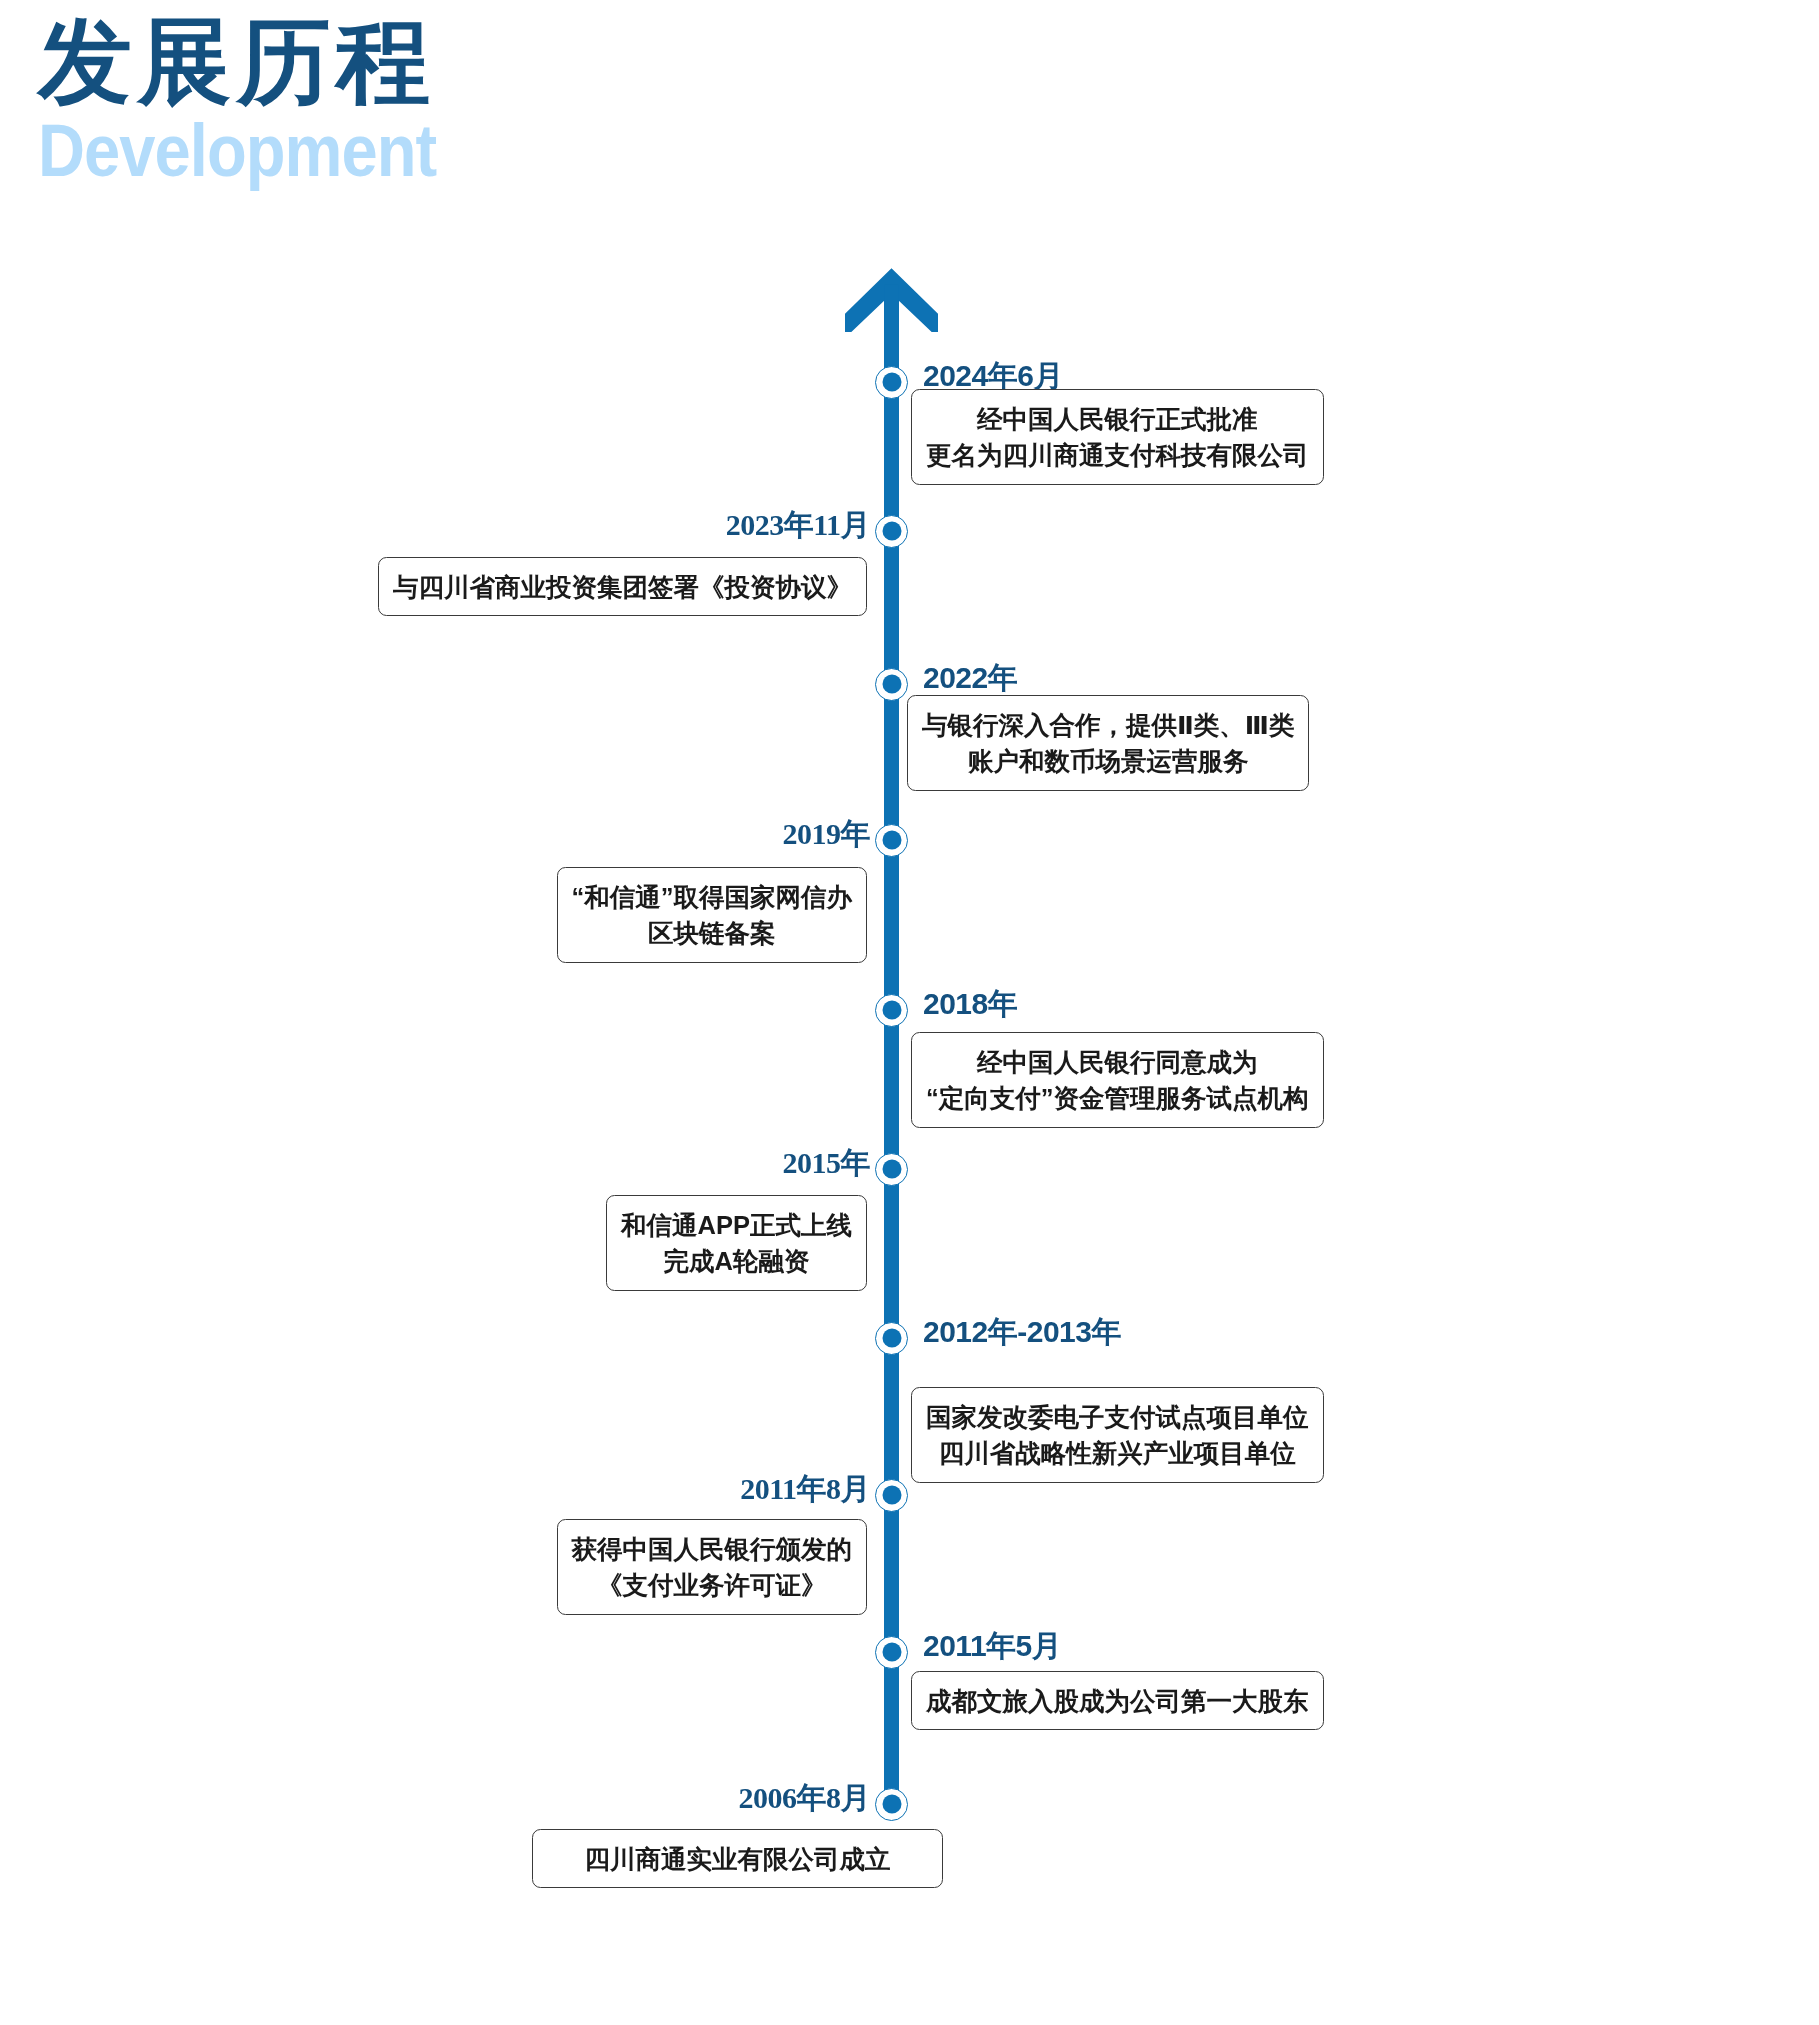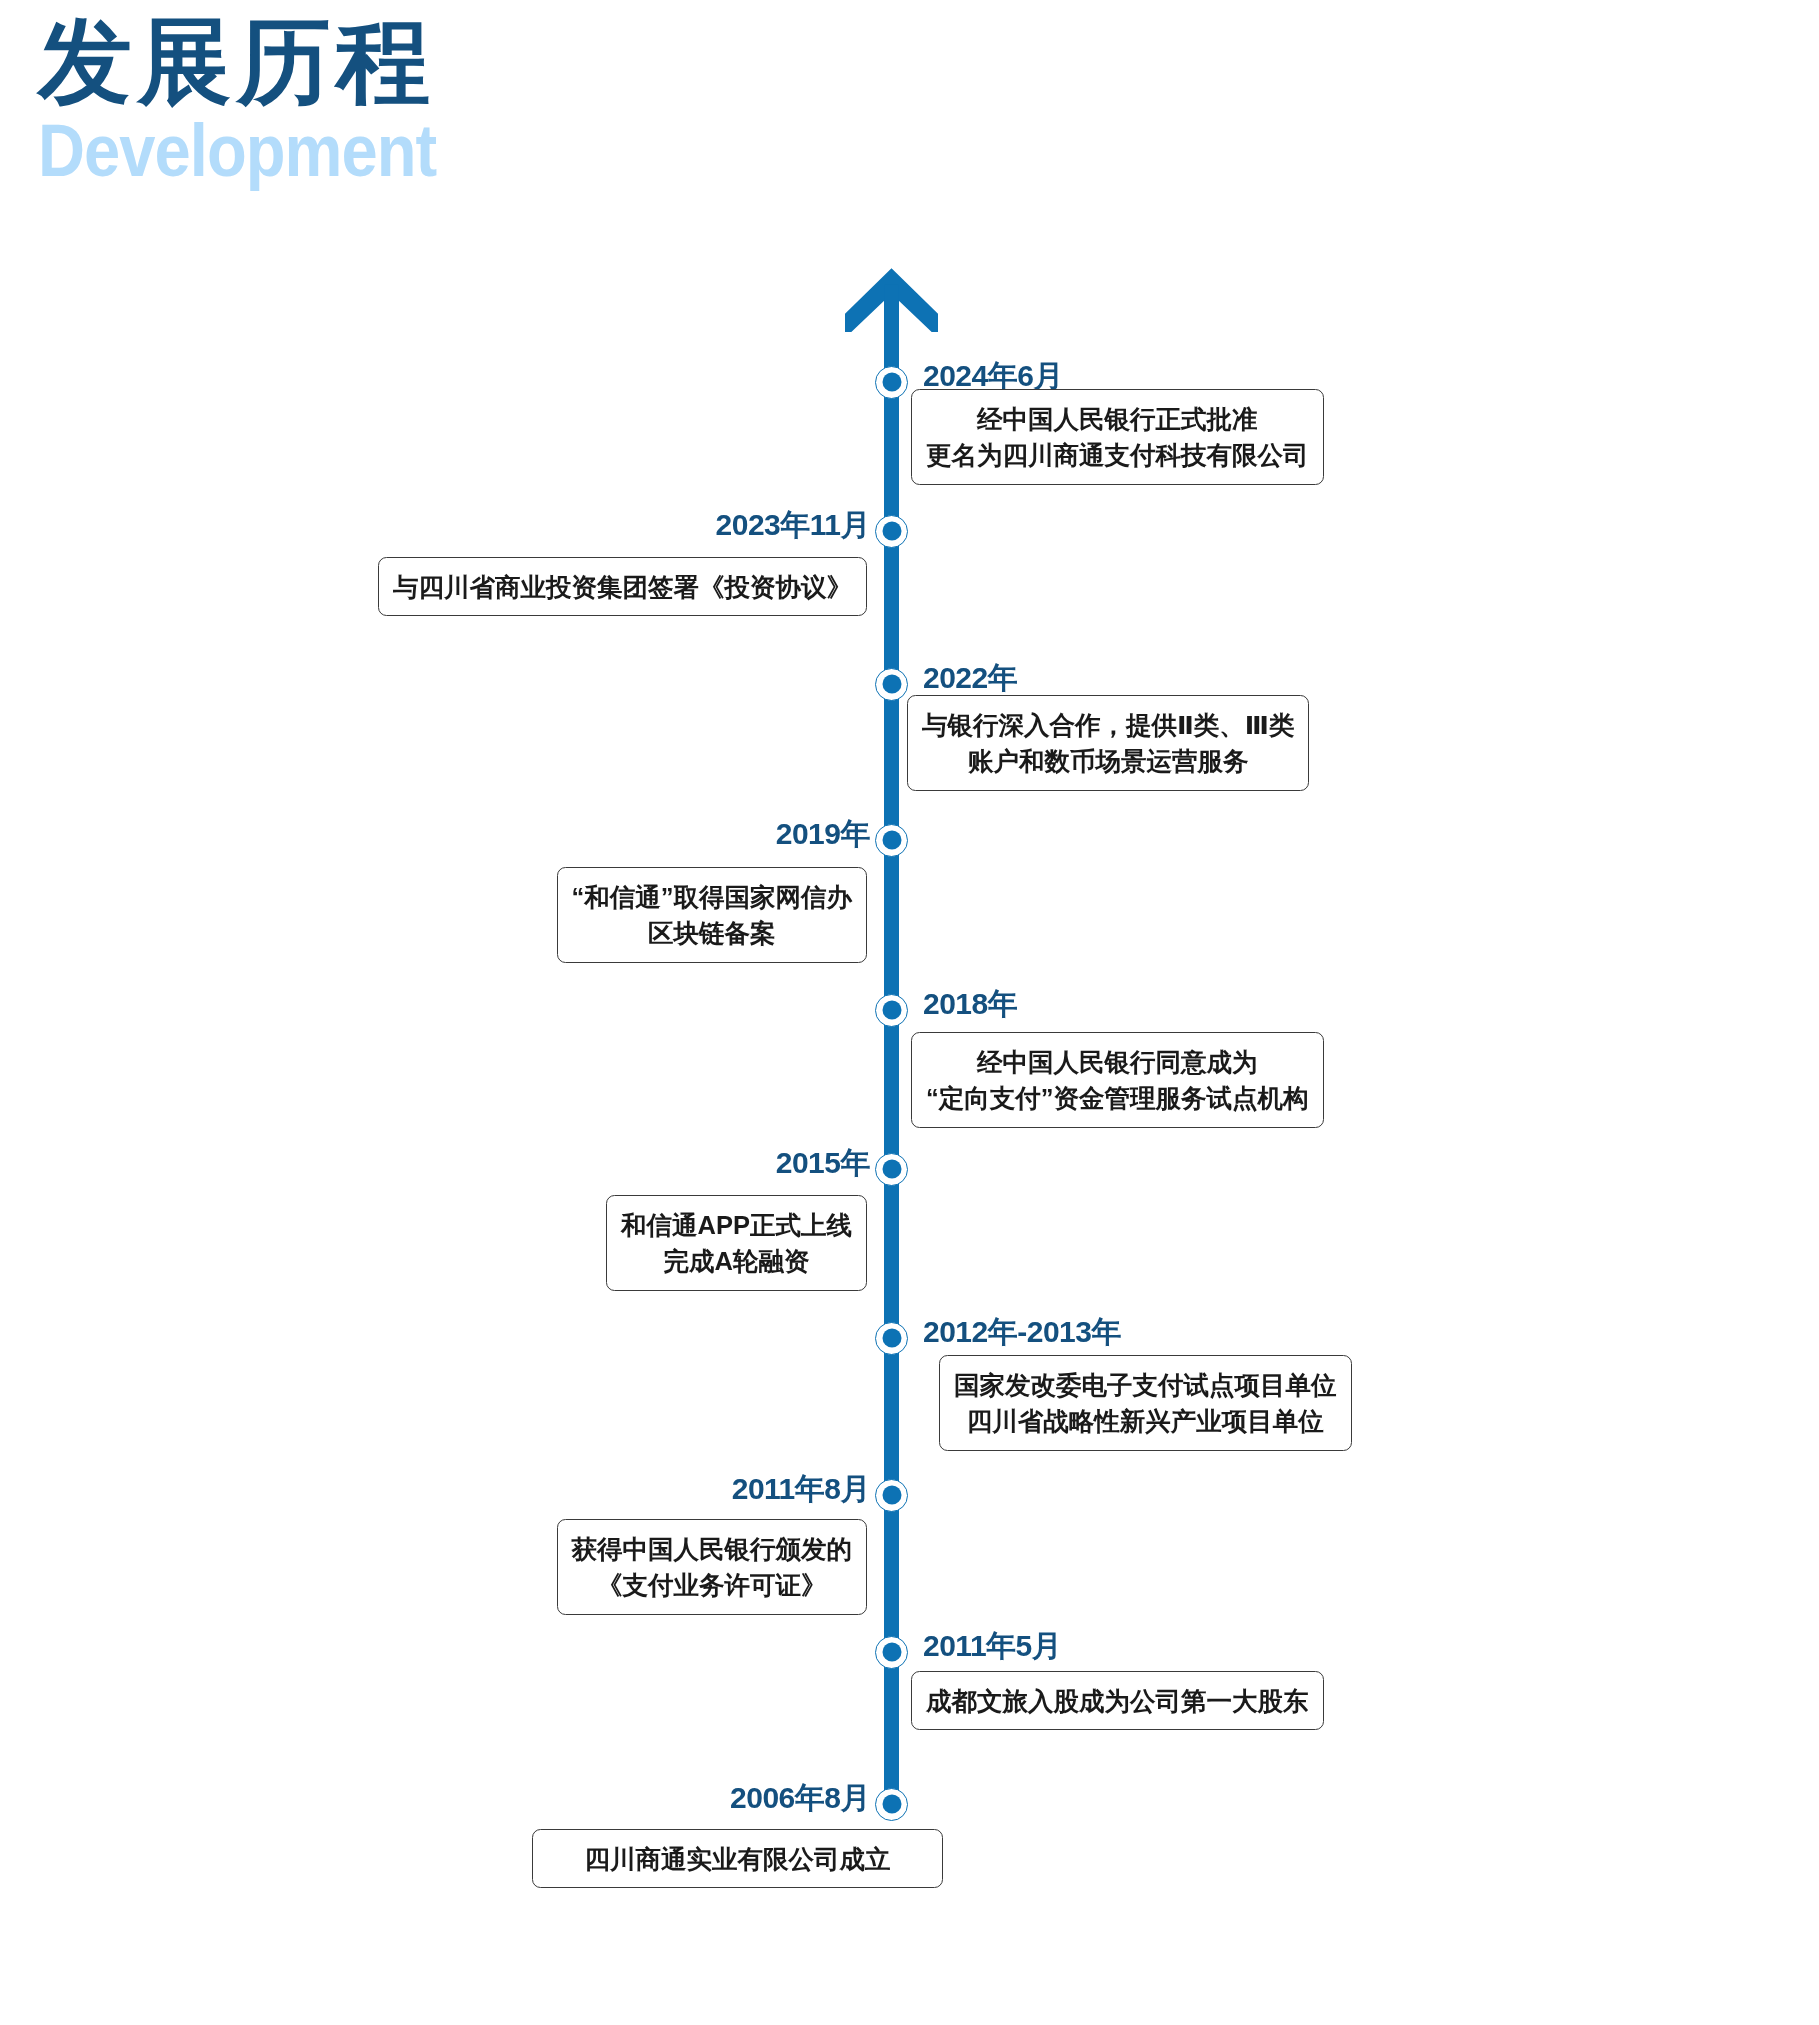--- a/index.html
+++ b/index.html
@@ -52,21 +52,21 @@
 
   
   .year{
     position:absolute;
     font-size:30px;font-weight:bold;color:#14507f;
     white-space:nowrap;line-height:1;
     margin-top:-21px;
     letter-spacing:-0.5px;
   }
   .year.right{left:923px;text-align:left;}
-  .year.left{right:950px;text-align:center;}
+  .year.left{right:950px;text-align:center;font-family:Liberation Serif, serif;}
 
   
   .box{
     position:absolute;
     box-sizing:border-box;
     border:1.1px solid #3a3a3a;
     border-radius:8.5px;
     background:#ffffff;
     color:#1a1a1a;
     font-size:25.5px;
@@ -78,21 +78,21 @@
   }
   .box .ln{display:block;}
 
   
   .box.b2024{left:911px;top:389px;}
   .box.b2023{right:953px;top:557px;}
   .box.b2022{left:907px;top:695px;}
   .box.b2019{right:953px;top:867px;}
   .box.b2018{left:911px;top:1032px;}
   .box.b2015{right:953px;top:1195px;margin-left:12px;}
-  .box.b2012{left:911px;top:1355px;margin-left:28px;}
+  .box.b2012{left:911px;top:1387px;}
   .box.b2011a{right:953px;top:1519px;}
   .box.b2011b{left:911px;top:1671px;}
   .box.b2006{left:532px;top:1829px;width:411px;}
 </style>
 </head>
 <body>
 
 <div id="heading">
   <div id="title-cn">发展历程</div>
   <div id="title-en">Development</div>

